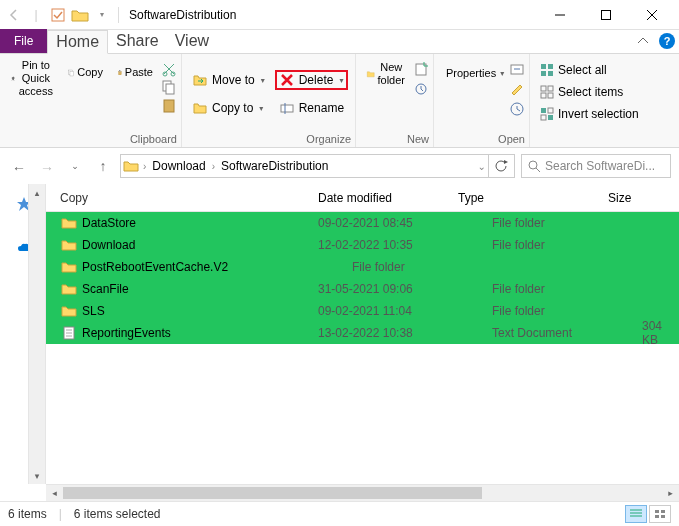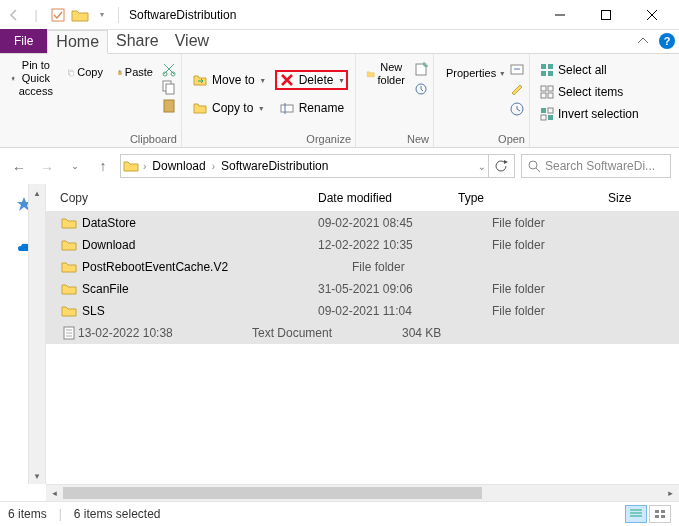--- a/index.html
+++ b/index.html
@@ -51,21 +51,21 @@
 .sidebar-scroll .thumb { flex:1; }
 
 .listview { flex:1; display:flex; flex-direction:column; }
 .columns { height:28px; display:flex; align-items:center; border-bottom:1px solid #e5e5e5; padding-left:14px; }
 .col-name { width:258px; font-size:12px; color:#333; }
 .col-date { width:140px; }
 .col-type { width:150px; }
 .col-size { flex:1; }
 .rows { flex:1; }
 .row { height:22px; display:flex; align-items:center; padding-left:14px; font-size:12px; }
-.row.sel { background:#e5e5e5; }
+.row.sel { background:#22c55e; }
 .row .icon { width:18px; display:flex; align-items:center; justify-content:center; }
 .row .name { width:240px; padding-left:4px; }
 .row .date { width:140px; color:#555; }
 .row .type { width:150px; color:#555;margin-left:34px; }
 .row .size { flex:1; color:#555; text-align:left; padding-right:10px; }
 
 .hscroll { height:17px; background:#f0f0f0; border-top:1px solid #e5e5e5; margin-left:46px; display:flex; align-items:center; }
 .hscroll .arr { width:17px; text-align:center; font-size:9px; color:#666; }
 .hscroll .track { flex:1; height:100%; position:relative; }
 .hscroll .thumb { position:absolute; left:0; width:70%; top:2px; bottom:2px; background:#cdcdcd; }
@@ -423,20 +423,21 @@
         </div>
         <div class="row sel">
           <span class="icon">
             <svg width="14" height="14">
               <rect x="2" y="1" width="10" height="12" fill="#fff" stroke="#888"></rect>
               <line x1="4" y1="4" x2="10" y2="4" stroke="#aaa"></line>
               <line x1="4" y1="7" x2="10" y2="7" stroke="#aaa"></line>
               <line x1="4" y1="10" x2="10" y2="10" stroke="#aaa"></line>
             </svg>
           </span>
+          <span class="name">ReportingEvents</span>
           <span class="date">13-02-2022 10:38</span>
           <span class="type">Text Document</span>
           <span class="size">304 KB</span>
         </div>
       </div>
   </div>
 </div>
 
 <div class="hscroll">
   <div class="arr">◂</div>

